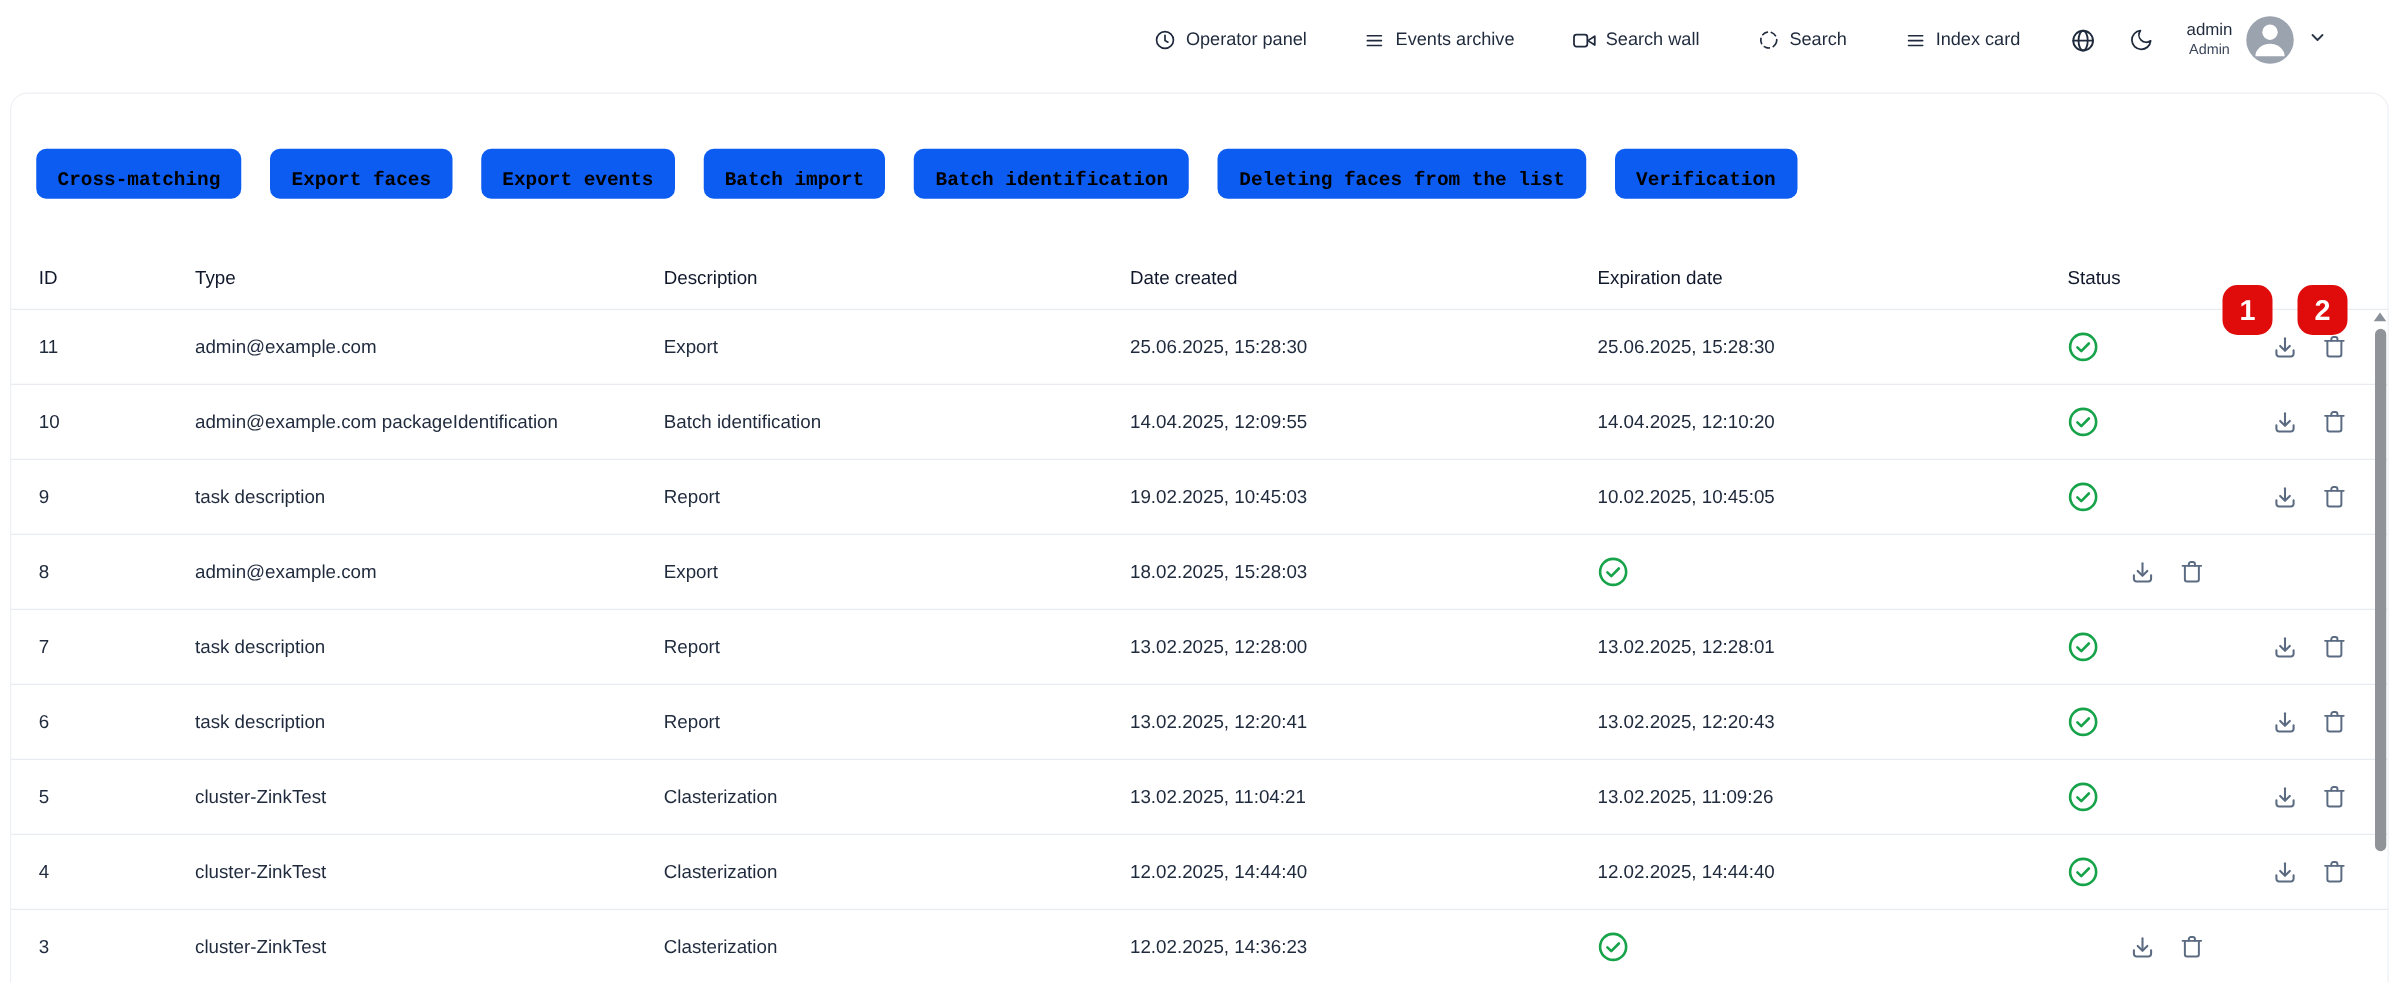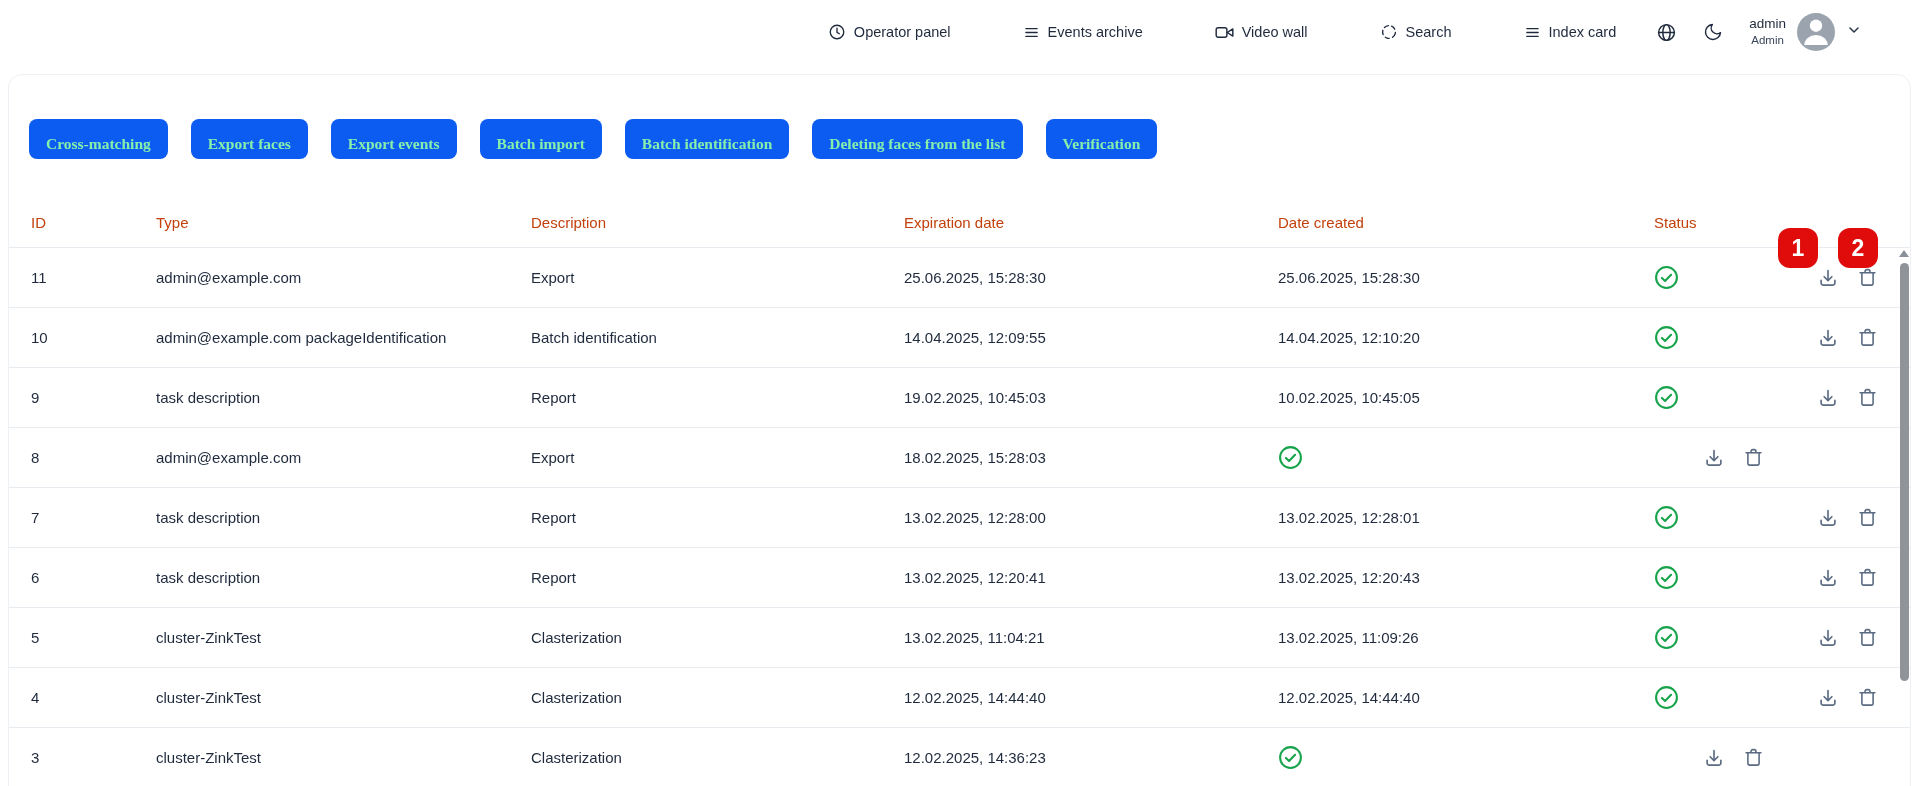--- a/index.html
+++ b/index.html
@@ -2,48 +2,48 @@
 <html style="--accent: #0d5cf2; --badge: #e00b0b;"><head>
 <meta charset="utf-8">
 <style>
   * { margin:0; padding:0; box-sizing:border-box; }
   html,body { width:1919px; height:786px; overflow:hidden; background:#fff;
     font-family:"Liberation Sans", sans-serif; color:#1f2a3d; }
 
   
   .nav { height:64px; display:flex; align-items:center; justify-content:flex-end;
          padding-right:57px; background:#fff; }
-  .nav-menu { display:flex; align-items:center; gap:72px; }
+  .nav-menu { display:flex; align-items:center; gap:46px; }
   .nav-item { display:flex; align-items:center; gap:8px; font-size:14.5px;
               font-weight:500; cursor:pointer; white-space:nowrap; }
   .nav-item svg, .icon-btn svg { display:block; }
   .nav-icons { display:flex; align-items:center; gap:26px; margin-left:40px; }
   .icon-btn { background:none; border:none; cursor:pointer; color:#1f2a3d; padding:0; }
   .user-block { display:flex; align-items:center; gap:11px; margin-left:26px; }
   .user-text { text-align:center; line-height:1.25; }
   .user-name { font-size:13.5px; font-weight:500; }
   .user-role { font-size:11.5px; color:#3c475c; }
   .avatar { width:38px; height:38px; border-radius:50%; background:#9aa3ae;
             display:flex; align-items:center; justify-content:center; overflow:hidden; }
   .chevron { color:#2a3548; }
 
   
   .card { margin:10px 8px 0; border:1px solid #edf0f4; border-radius:14px;
           background:#fff; height:900px; padding-top:44px; position:relative; }
 
   
   .toolbar { display:flex; gap:23px; padding:0 20px; }
   .btn { height:40px; padding:16px 17px; border:none; border-radius:8px;
-         background:var(--accent); color:#86efac; font-size:15.5px; font-weight:600;
-         font-family:Liberation Serif, serif; cursor:pointer; white-space:nowrap; }
+         background:var(--accent); color:#000000; font-size:15.5px; font-weight:600;
+         font-family:Liberation Mono, monospace; cursor:pointer; white-space:nowrap; }
 
   
   .grid-row { display:grid; grid-template-columns:125px 375px 373px 374px 376px 120px 1fr;
               align-items:center; padding:0 22px; }
-  .thead { height:50px; margin-top:38px; font-size:15px; font-weight:400; color:#c2410c; }
+  .thead { height:50px; margin-top:38px; font-size:15px; font-weight:400; color:#0f172a; }
   .trow { height:60px; border-top:1px solid #e8ebf0; font-size:15px; }
   .cell { overflow:hidden; white-space:nowrap; text-overflow:ellipsis; padding-right:12px; }
   .status-cell { display:flex; align-items:center; }
   .actions-cell { display:flex; align-items:center; justify-content:flex-end;
                   gap:18px; padding-right:10px; }
   .row-icon { background:none; border:none; padding:0; cursor:pointer; color:#5b6b82; }
   .row-icon svg { display:block; }
 
   
   .badge { position:absolute; width:40px; height:40px; border-radius:12px;
@@ -82,21 +82,21 @@
         </span>
         <span>Events archive</span>
       </div>
       <div class="nav-item">
         <span style="display: flex;">
           <svg width="19" height="19" viewBox="0 0 24 24" fill="none" stroke="currentColor" stroke-width="1.8" stroke-linecap="round" stroke-linejoin="round">
             <rect x="1.5" y="6" width="13.5" height="12" rx="2.5"></rect>
             <polygon points="22.5 7.5 15.5 12 22.5 16.5 22.5 7.5"></polygon>
           </svg>
         </span>
-        <span>Video wall</span>
+        <span>Search wall</span>
       </div>
       <div class="nav-item">
         <span style="display: flex;">
           <svg width="18" height="18" viewBox="0 0 24 24" fill="none" stroke="currentColor" stroke-width="1.8" stroke-linecap="round" stroke-linejoin="round">
             <circle cx="12" cy="12" r="8.5" stroke-dasharray="5.6 4.4" transform="rotate(18 12 12)"></circle>
           </svg>
         </span>
         <span>Search</span>
       </div>
       <div class="nav-item">
@@ -157,22 +157,22 @@
       <button class="btn">Batch import</button>
       <button class="btn">Batch identification</button>
       <button class="btn">Deleting faces from the list</button>
       <button class="btn">Verification</button>
     </div>
 
   <div class="grid-row thead">
     <div class="cell">ID</div>
     <div class="cell">Type</div>
     <div class="cell">Description</div>
+    <div class="cell">Date created</div>
     <div class="cell">Expiration date</div>
-    <div class="cell">Date created</div>
     <div class="cell">Status</div>
     <div class="cell"></div>
   </div>
 
   <div id="tbody">
       <div class="grid-row trow">
         <div class="cell">11</div>
         <div class="cell">admin@example.com</div>
         <div class="cell">Export</div>
         <div class="cell">25.06.2025, 15:28:30</div>

